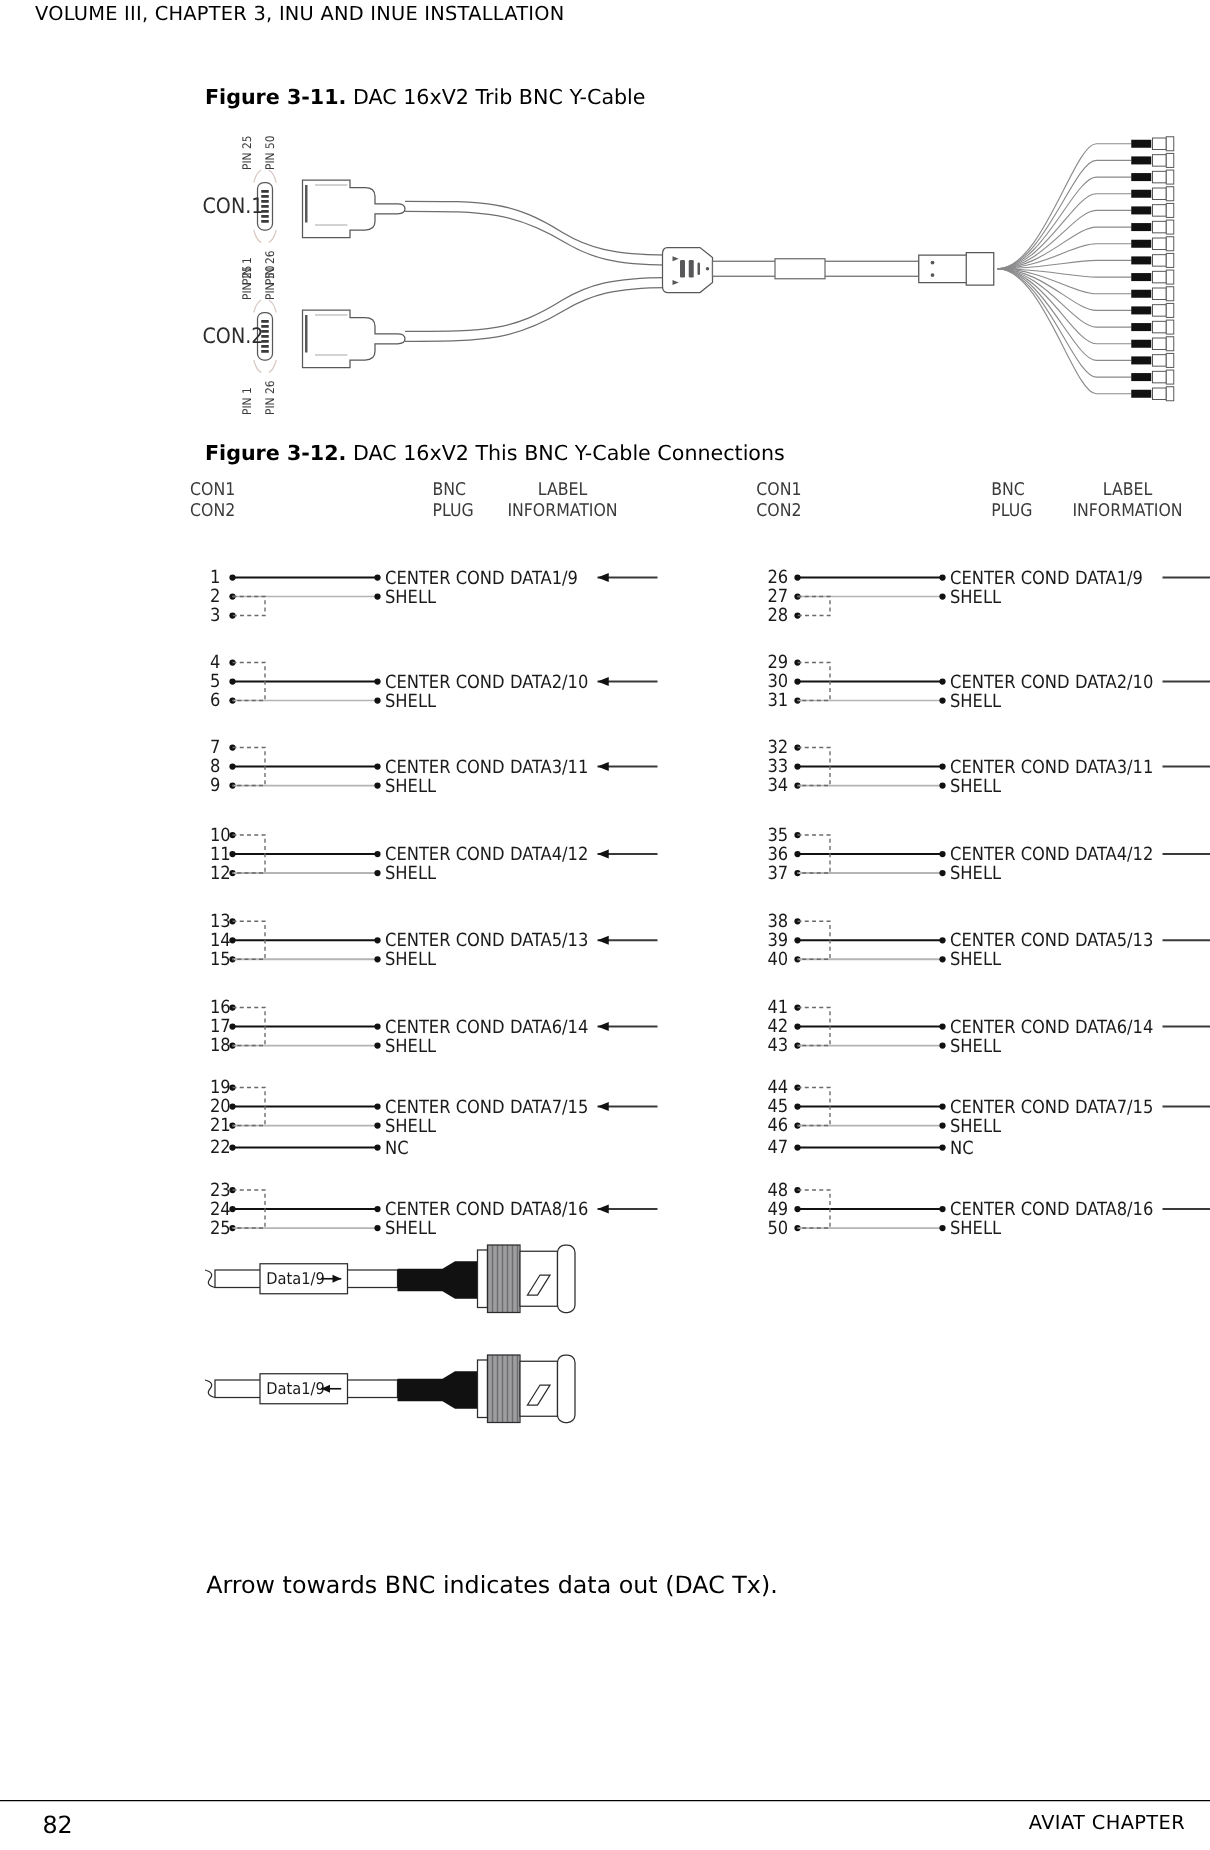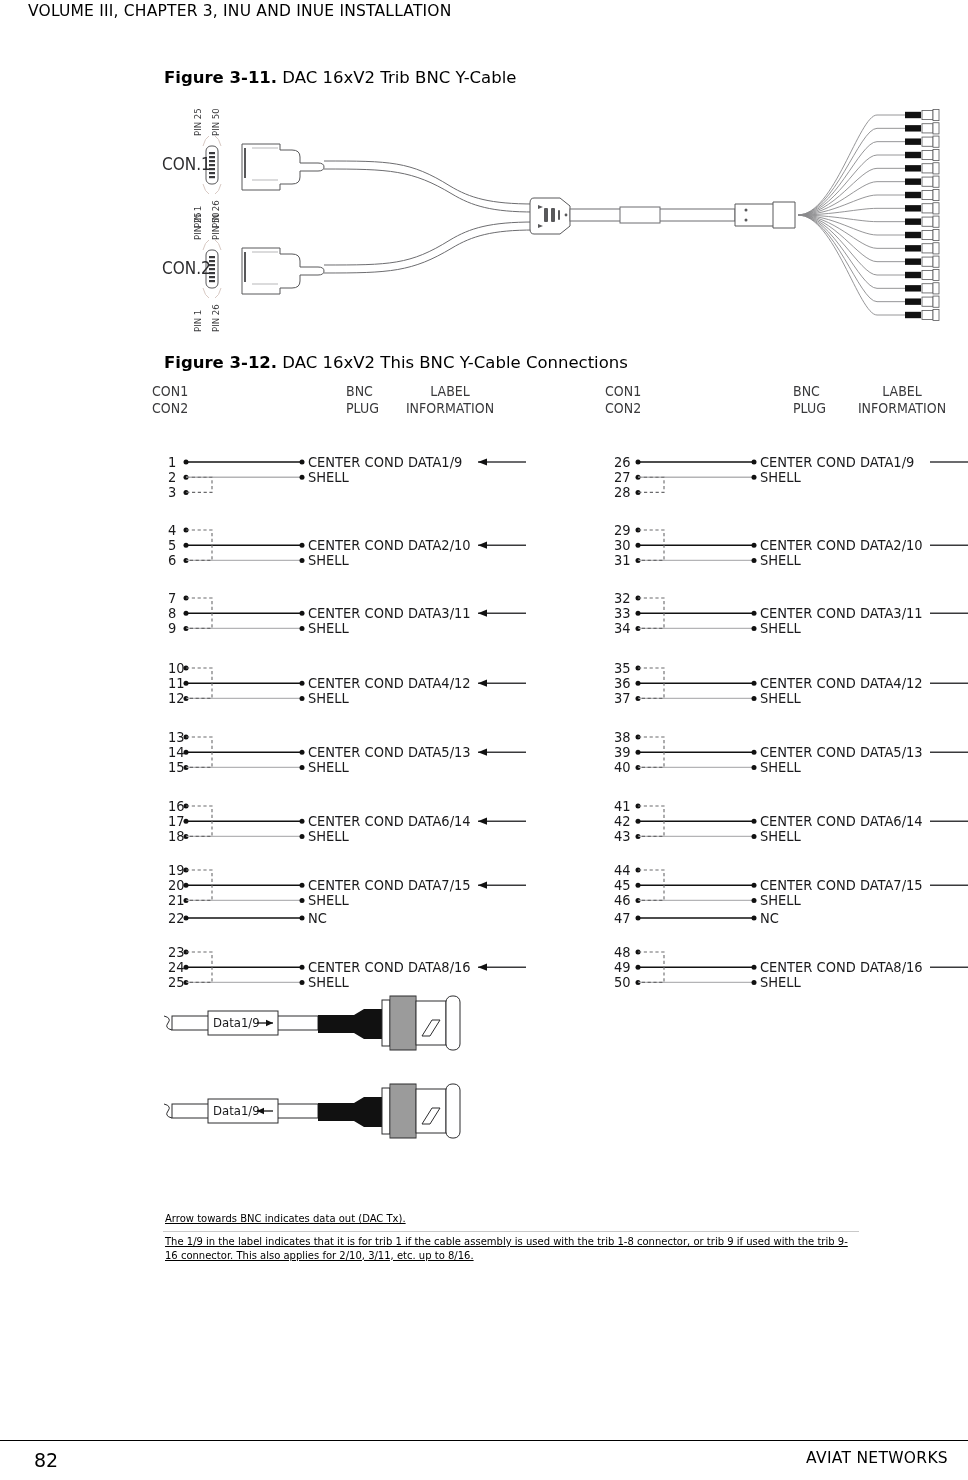--- a/index.html
+++ b/index.html
@@ -44,25 +44,24 @@
   #fig312 { position: absolute; left: 150px; top: 382px; width: 818px; height: 620px; }
   #fig312 svg { display: block; }
 
   
   #bncdet { position: absolute; left: 160px; top: 990px; width: 330px; height: 170px; }
   #bncdet svg { display: block; }
 
   
   .notes {
     position: absolute;
-    left: 163px; top: 1209px;
+    left: 163px; top: 1252px;
     width: 696px;
-    font-size: 10px;
+    font-size: 19px;
     line-height: 1.38;
-    text-decoration: underline;
   }
   .notes .nrow { padding: 3px 2px 5px 2px; }
   .notes .nrow + .nrow { border-top: 1.5px solid #c9c9c9; }
 
   
   .footer-rule {
     position: absolute;
     left: 0; top: 1440px;
     width: 968px; height: 0;
     border-top: 1.4px solid #000;
@@ -621,18 +620,17 @@
         <line x1="255" y1="94" x2="255" y2="148" stroke="#2c2c2e" stroke-width="0.55"></line>
         <rect x="256" y="99" width="30" height="44" fill="#fff" stroke="#2c2c2e" stroke-width="1"></rect>
         <path d="M262 134 l10 -16 l8 0 l-10 16 z" fill="#fff" stroke="#2c2c2e" stroke-width="1"></path>
         <rect x="286" y="94" width="14" height="54" rx="6" fill="#fff" stroke="#2c2c2e" stroke-width="1"></rect>
       </g>
     </svg>
 </div>
 
 <div class="notes">
   <div class="nrow">Arrow towards BNC indicates data out (DAC Tx).</div>
-  <div class="nrow">The 1/9 in the label indicates that it is for trib 1 if the cable assembly is used with the trib 1-8 connector, or trib 9 if used with the trib 9-16 connector. This also applies for 2/10, 3/11, etc. up to 8/16.</div>
 </div>
 
 <div class="footer-rule"></div>
 <div class="footer-left">82</div>
-<div class="footer-right">AVIAT NETWORKS</div>
+<div class="footer-right">AVIAT CHAPTER</div>
 
 </body></html>

